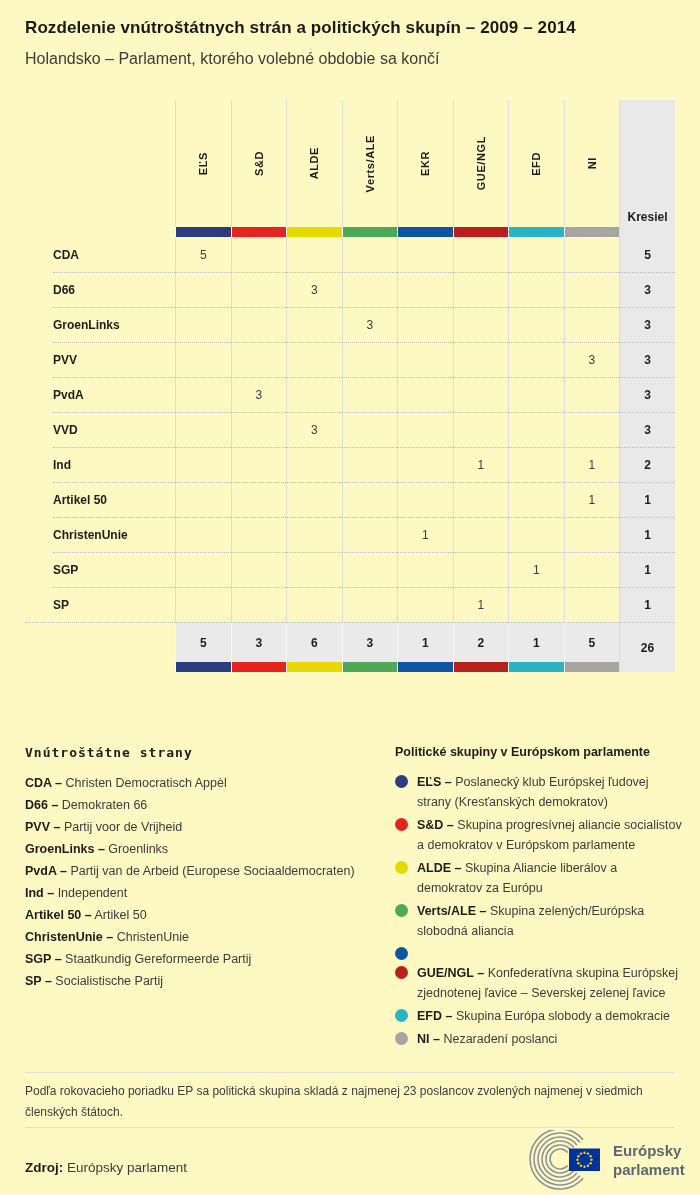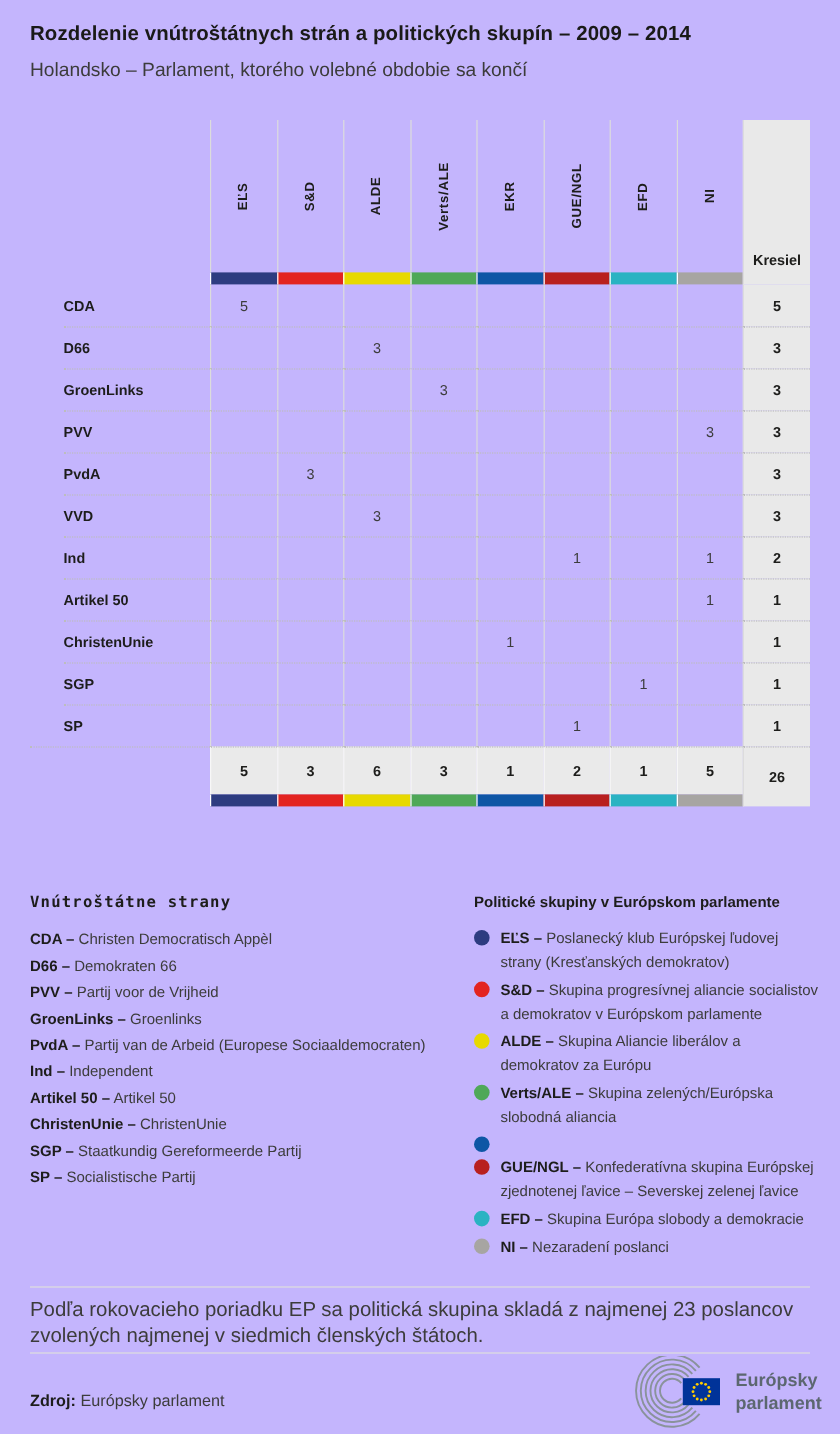--- a/index.html
+++ b/index.html
@@ -1,18 +1,18 @@
 <!DOCTYPE html>
 <html><head>
 <meta charset="utf-8">
 <style>
   * { margin:0; padding:0; box-sizing:border-box; }
   html,body { background:#fff; }
   .page {
-    position:relative; width:700px; height:1195px; background:#c4b5fd;
+    position:relative; width:700px; height:1195px; background:#fef9c3;
     font-family:"Liberation Sans", sans-serif; color:#1d1d1b; overflow:hidden;
   }
   .title { position:absolute; left:25px; top:18px; font-size:17px; font-weight:bold; color:#1a1a18; letter-spacing:.1px; }
   .subtitle { position:absolute; left:25px; top:50px; font-size:16px; font-weight:normal; color:#3c3c3b; }
 
   
   .seat-table {
     position:absolute; left:25px; top:100px; width:650px;
     display:grid;
     grid-template-columns:150px repeat(8, 55.5px) 56px;
@@ -45,21 +45,21 @@
   .party-item b { color:#1d1d1b; }
   .legend-groups { position:absolute; left:395px; top:745px; width:290px; }
   .legend-groups h3 { font-size:12.5px; font-weight:bold; color:#1d1d1b; margin-bottom:13px; }
   .group-item { display:flex; margin-bottom:3px; font-size:12.5px; line-height:20px; color:#3c3c3b; }
   .group-item .dot { flex:0 0 13px; width:13px; height:13px; border-radius:50%; margin:3px 9px 0 0; }
   .group-item b { color:#1d1d1b; }
 
   
   .rule { position:absolute; left:25px; width:650px; border-top:1px solid #dedede; }
   .rule-1 { top:1072px; } .rule-2 { top:1127px; }
-  .footnote { position:absolute; left:25px; top:1081px; width:650px; font-size:17px; line-height:21px; color:#3c3c3b; }
+  .footnote { position:absolute; left:25px; top:1081px; width:650px; font-size:12px; line-height:21px; color:#3c3c3b; }
   .source { position:absolute; left:25px; top:1160px; font-size:13.5px; color:#3c3c3b; }
   .source b { color:#1d1d1b; }
   .ep-logo { position:absolute; left:524px; top:1130px; display:flex; align-items:center; }
   .ep-logo-text { font-size:15px; font-weight:bold; line-height:19px; color:#5c6770; margin-left:9px; }
 </style>
 </head>
 <body>
 
 <div class="page">
 

